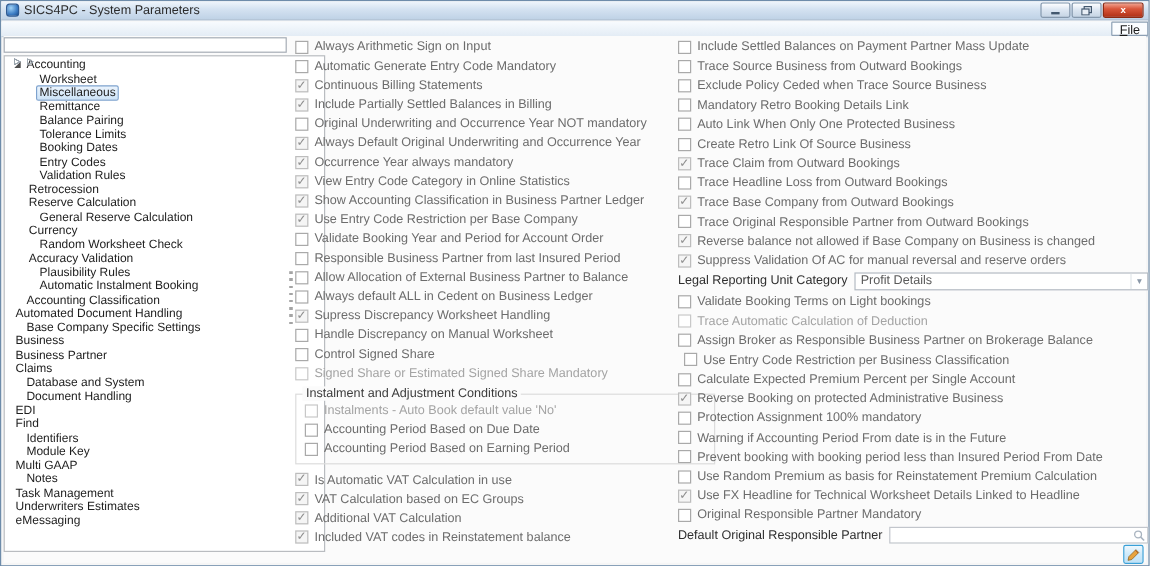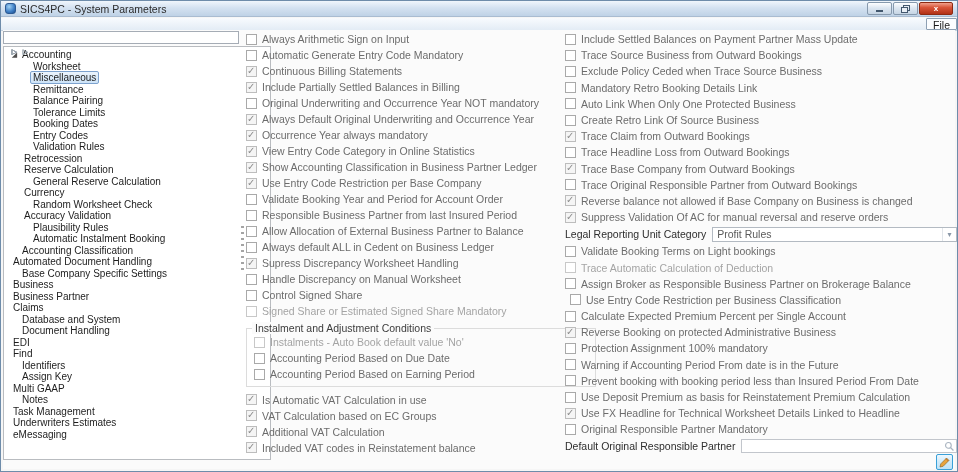--- a/index.html
+++ b/index.html
@@ -241,21 +241,21 @@
         <div class="tree-row" style="padding-left: 6px;">
           <span class="tree-arrow col">▷</span>
           <span class="tree-label">Find</span>
         </div>
         <div class="tree-row" style="padding-left: 6px;">
           <span class="tree-arrow "></span>
           <span class="tree-label">Identifiers</span>
         </div>
         <div class="tree-row" style="padding-left: 6px;">
           <span class="tree-arrow "></span>
-          <span class="tree-label">Assign Key</span>
+          <span class="tree-label">Module Key</span>
         </div>
         <div class="tree-row" style="padding-left: 6px;">
           <span class="tree-arrow col">▷</span>
           <span class="tree-label">Multi GAAP</span>
         </div>
         <div class="tree-row" style="padding-left: 6px;">
           <span class="tree-arrow "></span>
           <span class="tree-label">Notes</span>
         </div>
         <div class="tree-row" style="padding-left: 6px;">
@@ -426,21 +426,21 @@
           <span class="cb checked" data-check="✓"></span>
           <span class="cb-label">Reverse balance not allowed if Base Company on Business is changed</span>
         </div>
         <div class="row">
           <span class="cb checked" data-check="✓"></span>
           <span class="cb-label">Suppress Validation Of AC for manual reversal and reserve orders</span>
         </div>
         <div class="row" style="height: 18px;">
           <span class="field-label">Legal Reporting Unit Category</span>
           <span class="combobox">
-            <span class="combo-value">Profit Rules</span>
+            <span class="combo-value">Profit Details</span>
             <span class="combo-arrow">▾</span>
           </span>
         </div>
         <div class="row">
           <span class="cb"></span>
           <span class="cb-label">Validate Booking Terms on Light bookings</span>
         </div>
         <div class="row">
           <span class="cb dimbox"></span>
           <span class="cb-label dim">Trace Automatic Calculation of Deduction</span>
@@ -468,21 +468,21 @@
         <div class="row">
           <span class="cb"></span>
           <span class="cb-label">Warning if Accounting Period From date is in the Future</span>
         </div>
         <div class="row">
           <span class="cb"></span>
           <span class="cb-label">Prevent booking with booking period less than Insured Period From Date</span>
         </div>
         <div class="row">
           <span class="cb"></span>
-          <span class="cb-label">Use Deposit Premium as basis for Reinstatement Premium Calculation</span>
+          <span class="cb-label">Use Random Premium as basis for Reinstatement Premium Calculation</span>
         </div>
         <div class="row">
           <span class="cb checked" data-check="✓"></span>
           <span class="cb-label">Use FX Headline for Technical Worksheet Details Linked to Headline</span>
         </div>
         <div class="row">
           <span class="cb"></span>
           <span class="cb-label">Original Responsible Partner Mandatory</span>
         </div>
         <div class="row">

